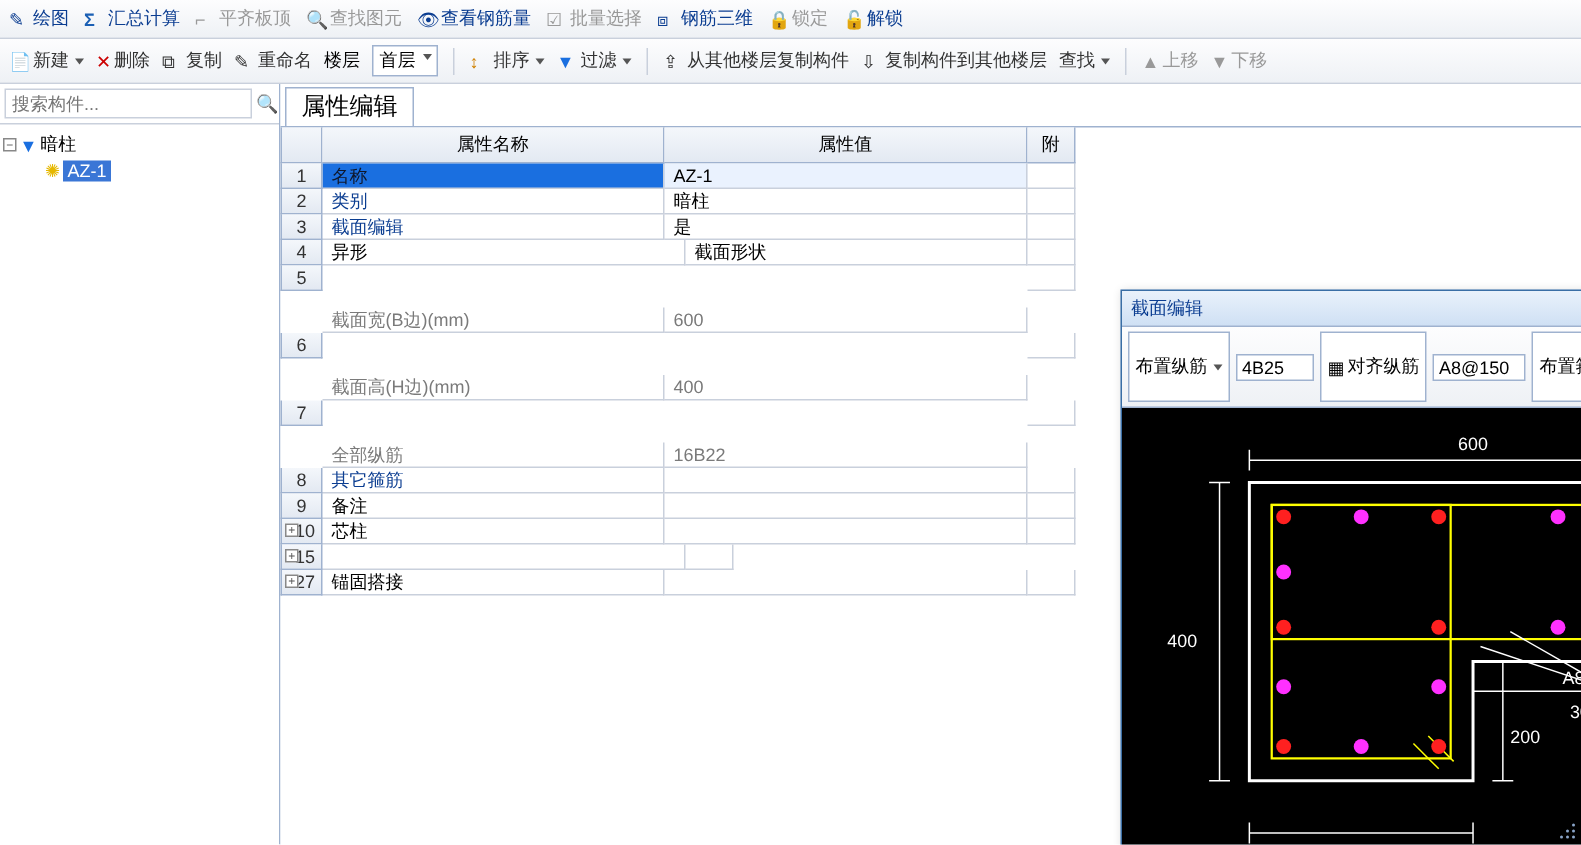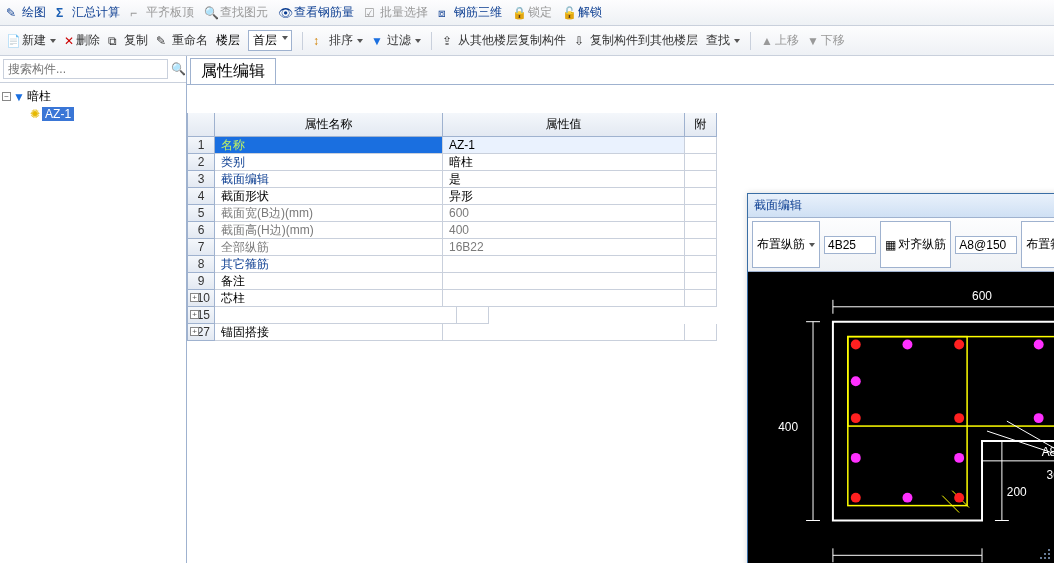--- a/index.html
+++ b/index.html
@@ -27,35 +27,35 @@
   .tree-row { display:flex; align-items:center; gap:2px; padding:1px 0;}
   .tree-toggle { width:9px;height:9px;border:1px solid #888; display:flex;align-items:center;justify-content:center; font-size:8px; line-height:1; color:#555;}
   .tree-label { cursor:pointer; }
   .tree-sel { background:#3a76d6; color:#fff; padding:0 3px;}
   .tree-indent { display:inline-block; }
 
   .right-panel { flex:1; position:relative; background:#fff; }
   .tab-strip { padding:2px 0 0 3px; }
   .tab { display:inline-block; border:1px solid #9fb2cf; border-bottom:none; background:#fff; padding:2px 10px; font-size:16px; }
   .grid-wrap { border-top:1px solid #9fb2cf; }
-  .grid-header { display:flex;margin-top:28px; }
+  .grid-header { display:flex; }
   .gh { border:1px solid #9fb2cf; border-left:none; border-top:none; background:linear-gradient(#f4f7fb,#e3e9f2); text-align:center; padding:3px 0; }
   .gh.rownum { width:28px; border-left:1px solid #9fb2cf;}
   .gh.name { flex:0 0 228px; }
   .gh.value { flex:0 0 242px; }
   .gh.attach { flex:0 0 32px; }
   .grid-body .row { display:flex; }
   .row .cell { border:1px solid #c9d0dc; border-left:none; border-top:none; padding:1px 6px; height:17px; line-height:15px; }
   .row .rn { width:28px; text-align:center; background:linear-gradient(#f4f7fb,#e3e9f2); border:1px solid #9fb2cf; border-top:none; border-left:1px solid #9fb2cf; color:#333; position:relative;}
   .row .pn { flex:0 0 228px; }
   .row .pv { flex:0 0 242px; }
   .row .pa { flex:0 0 32px; }
   .blue-text { color:#0b3d91; }
-  .gray-text { color:#7a7a7a; }
-  .row.selected .pn { background:#1a6fe0; color:#bef264; }
+  .gray-text { color:#7a7a7a;margin-top:28px; }
+  .row.selected .pn { background:#1a6fe0; color:#0f172a; }
   .row.selected .pv { background:#eaf2fe; }
   .expand-box { position:absolute; left:2px; top:3px; width:9px;height:9px;border:1px solid #888; font-size:8px; line-height:8px; text-align:center; color:#555; background:#fff;}
 
   
   .popup { position:absolute; left:560px; top:137px; width:475px; height:385px; border:1px solid #3a6ea5; background:#d6e4f5; box-shadow:0 0 6px rgba(0,0,0,0.15);}
   .popup-title { background:linear-gradient(#e9f1fb,#cfe0f4); padding:3px 6px; color:#0b3d91; display:flex; justify-content:space-between; align-items:center;}
   .popup-tb { background:linear-gradient(#fdfdfe,#eef1f5); border-top:1px solid #9fb2cf; border-bottom:1px solid #9fb2cf; padding:3px 4px; display:flex; gap:4px; align-items:center;}
   .popup-tb .pbtn { border:1px solid #9fb2cf; background:#fff; padding:14px 4px; display:flex; align-items:center; gap:2px; cursor:pointer;}
   .popup-tb input { border:1px solid #9fb2cf; padding:1px 3px; }
   .canvas { background:#000; margin:0; width:100%; height:calc(100% - 22px - 28px); position:relative; }
@@ -208,22 +208,22 @@
             <div class="cell pa"></div>
           </div>
           <div class="row">
             <div class="cell rn">3</div>
             <div class="cell pn blue-text">截面编辑</div>
             <div class="cell pv">是</div>
             <div class="cell pa"></div>
           </div>
           <div class="row">
             <div class="cell rn">4</div>
+            <div class="cell pv">异形</div>
             <div class="cell pn">截面形状</div>
-            <div class="cell pv">异形</div>
             <div class="cell pa"></div>
           </div>
           <div class="row">
             <div class="cell rn">5</div>
             <div class="cell pn gray-text">截面宽(B边)(mm)</div>
             <div class="cell pv gray-text">600</div>
             <div class="cell pa"></div>
           </div>
           <div class="row">
             <div class="cell rn">6</div>

